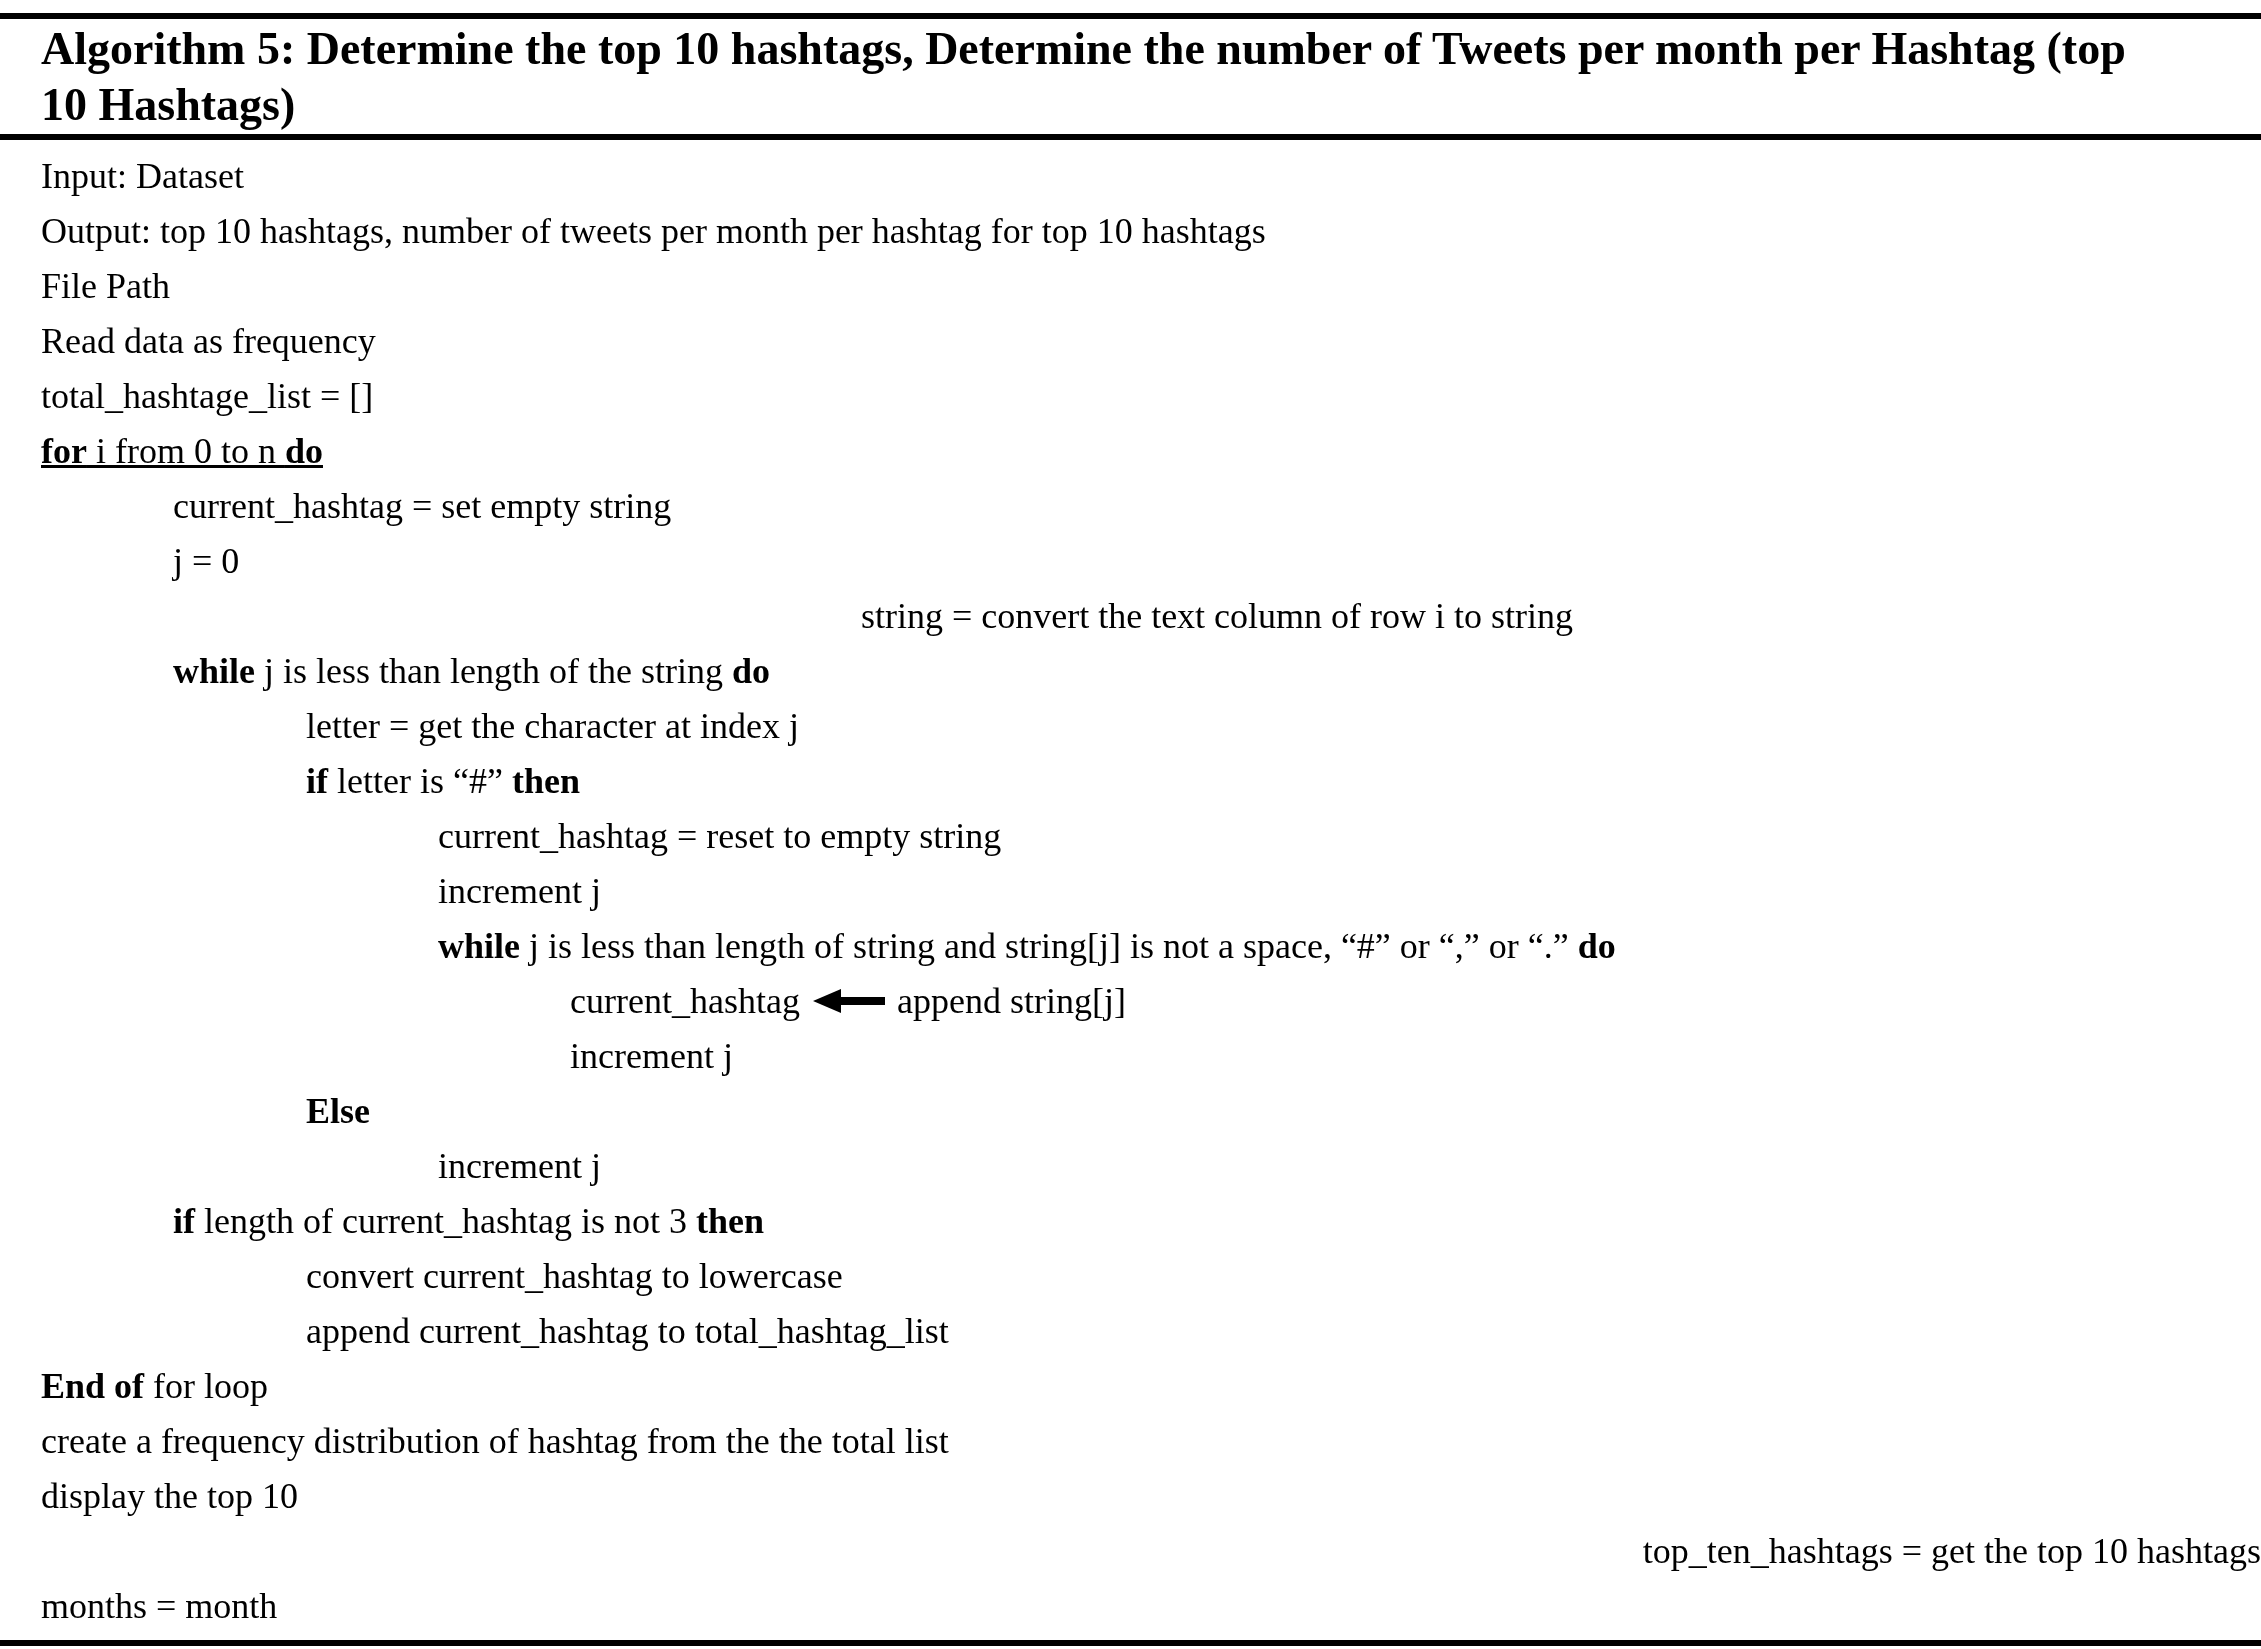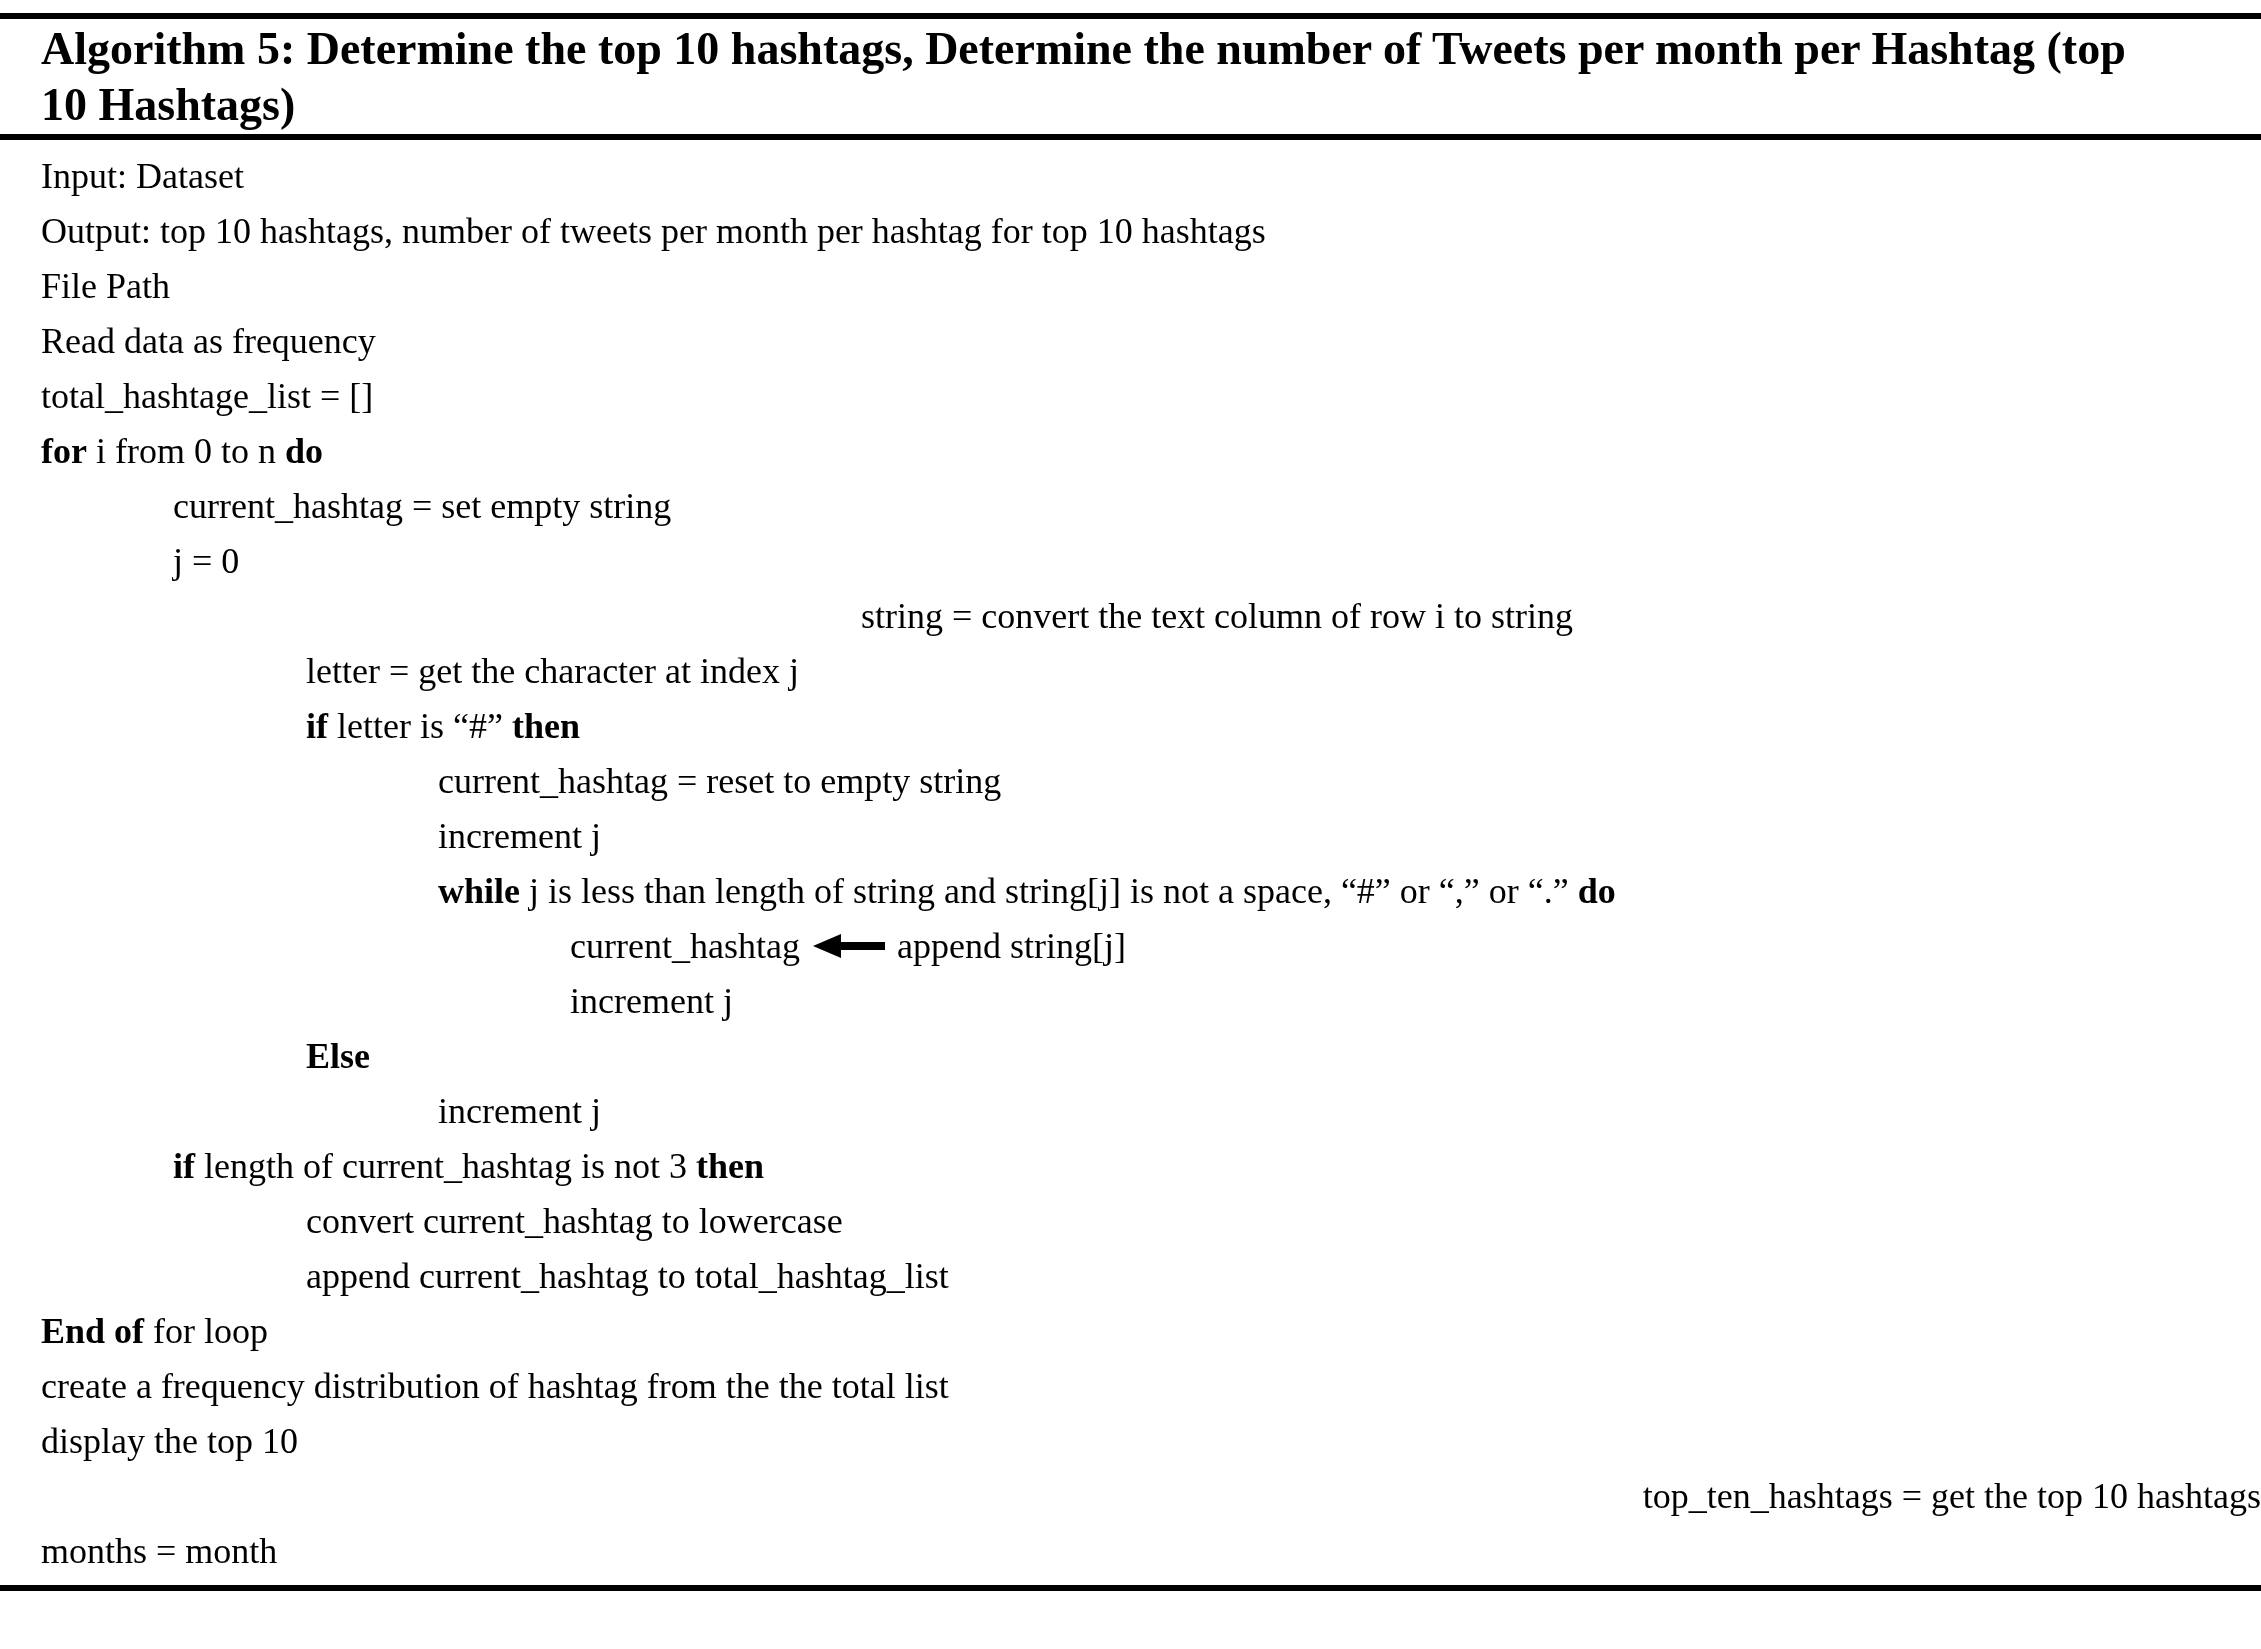--- a/index.html
+++ b/index.html
@@ -64,24 +64,25 @@
     <div class="header-line">Algorithm 5: Determine the top 10 hashtags, Determine the number of Tweets per month per Hashtag (top</div>
     <div class="header-line">10 Hashtags)</div>
   </div>
   <div class="rule" id="rule-mid"></div>
   <div class="code" id="code-container">
       <div class="code-line" style="padding-left: 0px;"><span>Input: Dataset</span></div>
       <div class="code-line" style="padding-left: 0px;"><span>Output: top 10 hashtags, number of tweets per month per hashtag for top 10 hashtags</span></div>
       <div class="code-line" style="padding-left: 0px;"><span>File Path</span></div>
       <div class="code-line" style="padding-left: 0px;"><span>Read data as frequency</span></div>
       <div class="code-line" style="padding-left: 0px;"><span>total_hashtage_list = []</span></div>
-      <div class="code-line" style="padding-left: 0px;"><span class="kw">for</span><span> i from 0 to n </span><span class="kw">do</span></div>
+      <div class="code-line" style="padding-left: 0px; text-decoration: underline;"><span class="kw">for</span><span> i from 0 to n </span><span class="kw">do</span></div>
       <div class="code-line" style="padding-left: 132px;"><span>current_hashtag = set empty string</span></div>
       <div class="code-line" style="padding-left: 132px;"><span>j = 0</span></div>
       <div class="code-line" style="padding-left: 132px; text-align: center;"><span>string = convert the text column of row i to string</span></div>
+      <div class="code-line" style="padding-left: 132px;"><span class="kw">while</span><span> j is less than length of the string </span><span class="kw">do</span></div>
       <div class="code-line" style="padding-left: 265px;"><span>letter = get the character at index j</span></div>
       <div class="code-line" style="padding-left: 265px;"><span class="kw">if</span><span> letter is “#” </span><span class="kw">then</span></div>
       <div class="code-line" style="padding-left: 397px;"><span>current_hashtag = reset to empty string</span></div>
       <div class="code-line" style="padding-left: 397px;"><span>increment j</span></div>
       <div class="code-line" style="padding-left: 397px;"><span class="kw">while</span><span> j is less than length of string and string[j] is not a space, “#” or “,” or “.” </span><span class="kw">do</span></div>
       <div class="code-line" style="padding-left: 529px;"><span>current_hashtag </span><span class="arrow-left"></span><span> append string[j]</span></div>
       <div class="code-line" style="padding-left: 529px;"><span>increment j</span></div>
       <div class="code-line" style="padding-left: 265px;"><span class="kw">Else</span></div>
       <div class="code-line" style="padding-left: 397px;"><span>increment j</span></div>
       <div class="code-line" style="padding-left: 132px;"><span class="kw">if</span><span> length of current_hashtag is not 3 </span><span class="kw">then</span></div>

